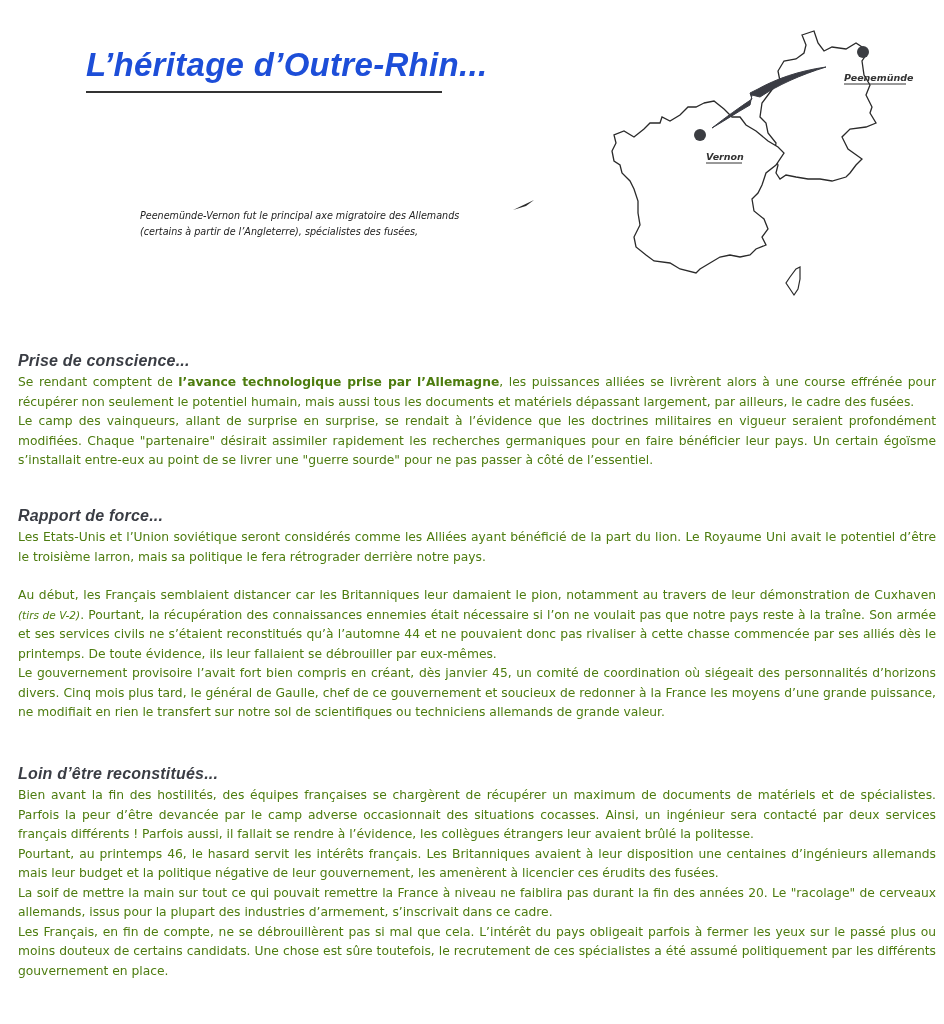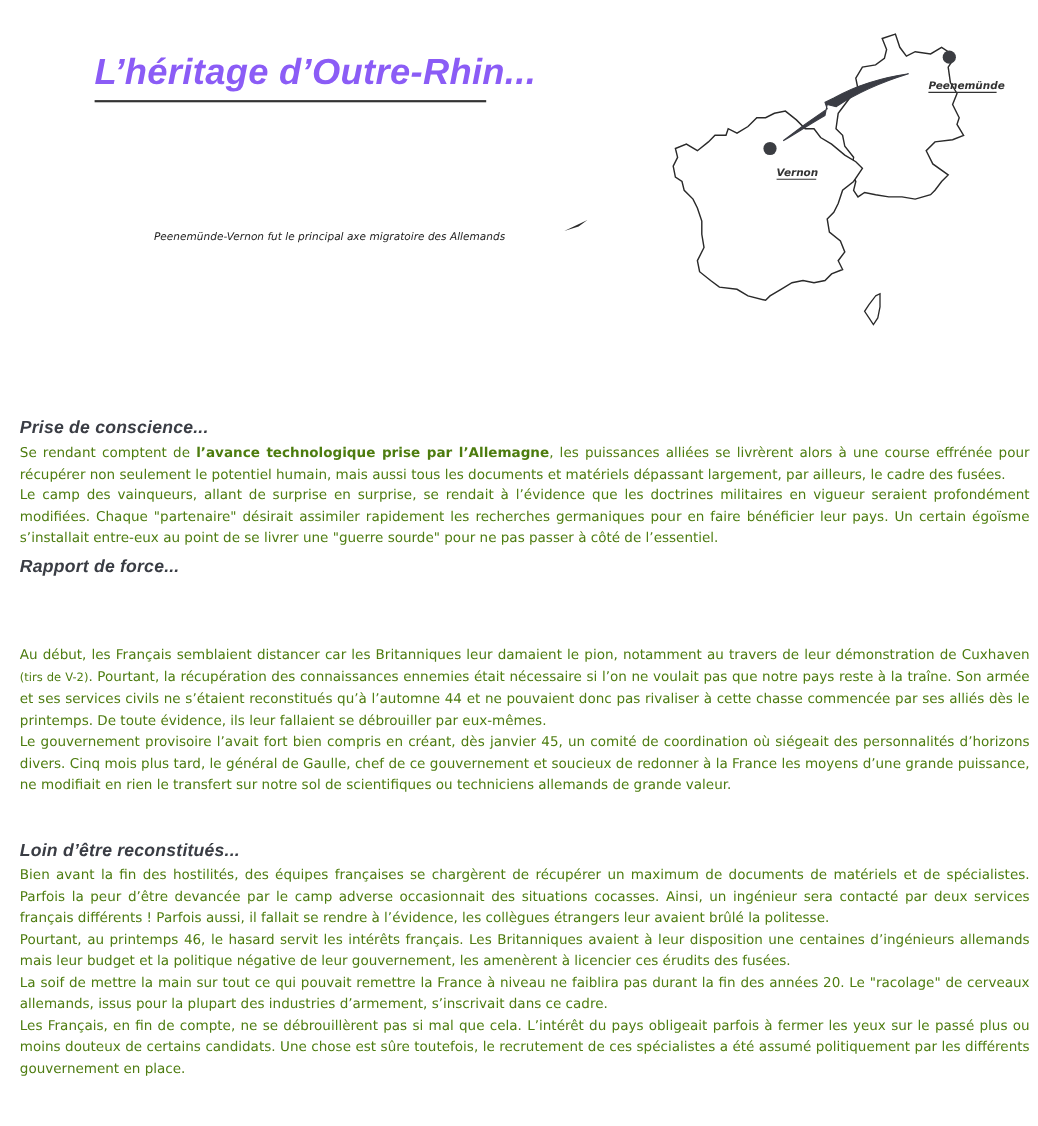--- a/index.html
+++ b/index.html
@@ -4,21 +4,21 @@
 <style>
   html, body { margin: 0; padding: 0; }
   body {
     width: 944px; height: 1024px; background: #ffffff; overflow: hidden;
     position: relative; color: #1c1c1c;
     font-family: "DejaVu Sans", sans-serif;
   }
   .title {
     position: absolute; left: 86px; top: 46px;
     font-family: "Liberation Sans", sans-serif; font-weight: bold; font-style: italic;
-    font-size: 33px; letter-spacing: 0.3px; color: #8b5cf6; text-align: center;
+    font-size: 33px; letter-spacing: 0.3px; color: #1d4ed8; text-align: center;
   }
   .title-rule {
     position: absolute; left: 86px; top: 91px; width: 356px; height: 2px; background: #333;
   }
   .caption {
     position: absolute; left: 140px; top: 208px; width: 380px;
     text-align: left; font-style: italic; font-size: 9.6px; line-height: 16px; color: #222;
     font-family: "DejaVu Sans", sans-serif;
   }
   .caption-arrow { position: absolute; left: 512px; top: 198px; }
@@ -26,30 +26,31 @@
   .section { position: absolute; left: 18px; width: 918px; }
   .sec-heading {
     font-family: "Liberation Sans", sans-serif; font-weight: bold; font-style: italic;
     font-size: 16px; color: #3a3d44; margin: 0 0 3px 0; letter-spacing: 0.2px;
   }
   .sec-body {
     font-size: 12.3px; line-height: 19.5px; text-align: justify; margin: 0; color: #4d7c0f;
   }
   .sec-body p { margin: 0; }
   .b { font-weight: bold; }
-  .small-i { font-size: 10.5px; }
+  .small-i { font-style: italic; font-size: 10.5px; }
 </style>
 </head>
 <body>
 
 <div class="title">L’héritage d’Outre-Rhin...</div>
 <div class="title-rule"></div>
 
 <div class="caption">
   <div>Peenemünde-Vernon fut le principal axe migratoire des Allemands</div>
+  <div>(certains à partir de l’Angleterre), spécialistes des fusées,</div>
 </div>
 <svg class="caption-arrow" width="24" height="14" viewBox="0 0 24 14">
   <path d="M1 12 L22 2 L14 8 Z" fill="#2a2a2a"></path>
 </svg>
 
 <svg class="map" width="330" height="290" viewBox="0 0 330 290">
 
   <path d="M202 10 L214 6 L218 18 L224 26 L232 22 L246 24 L256 18 L262 22 L266 30 L262 36 L264 50 L270 60 L266 70 L272 82 L270 88 L276 98 L266 102 L250 104 L242 112 L248 124 L262 134 L256 140 L250 148 L246 152 L232 156 L220 154 L208 154 L196 152 L186 150 L180 154 L176 148 L178 140 L174 130 L176 118 L168 108 L166 98 L160 92 L162 78 L168 70 L174 62 L180 56 L178 46 L184 36 L196 34 L204 28 L206 20 Z" fill="#fff" stroke="#2a2a2a" stroke-width="1.3"></path>
 
   <path d="M104 78 L114 76 L124 84 L132 92 L140 92 L146 100 L156 106 L168 116 L178 122 L184 128 L176 140 L166 148 L162 160 L158 168 L152 174 L154 186 L164 194 L168 204 L162 212 L166 220 L156 224 L150 230 L140 232 L130 230 L120 232 L110 238 L100 244 L96 248 L80 244 L70 238 L54 236 L46 230 L36 222 L34 212 L40 200 L38 188 L38 176 L34 164 L30 156 L22 148 L20 140 L14 136 L12 126 L16 118 L14 110 L24 106 L34 112 L44 104 L50 98 L60 98 L62 92 L70 96 L80 90 L88 82 L96 82 Z" fill="#fff" stroke="#2a2a2a" stroke-width="1.3"></path>
@@ -60,30 +61,33 @@
 
   <circle cx="263" cy="27" r="6" fill="#3b3d42"></circle>
   <circle cx="100" cy="110" r="6" fill="#3b3d42"></circle>
 
   <text x="244" y="56" font-family="DejaVu Sans, sans-serif" font-size="9.5" font-style="italic" font-weight="bold" fill="#333">Peenemünde</text>
   <line x1="244" y1="59" x2="306" y2="59" stroke="#333" stroke-width="1"></line>
   <text x="106" y="135" font-family="DejaVu Sans, sans-serif" font-size="9.5" font-style="italic" font-weight="bold" fill="#333">Vernon</text>
   <line x1="106" y1="138" x2="142" y2="138" stroke="#333" stroke-width="1"></line>
 </svg>
 
-<div class="section" style="top:381px;">
+<div class="section" style="top:352px;">
   <h2 class="sec-heading">Prise de conscience...</h2>
   <div class="sec-body">
     <p><span>Se rendant comptent de </span><span class="b">l’avance technologique prise par l’Allemagne</span><span>, les puissances alliées se livrèrent alors à une course effrénée pour récupérer non seulement le potentiel humain, mais aussi tous les documents et matériels dépassant largement, par ailleurs, le cadre des fusées.</span></p>
     <p>Le camp des vainqueurs, allant de surprise en surprise, se rendait à l’évidence que les doctrines militaires en vigueur seraient profondément modifiées. Chaque "partenaire" désirait assimiler rapidement les recherches germaniques pour en faire bénéficier leur pays. Un certain égoïsme s’installait entre-eux au point de se livrer une "guerre sourde" pour ne pas passer à côté de l’essentiel.</p>
   </div>
 </div>
 
 <div class="section" style="top:507px;">
   <h2 class="sec-heading">Rapport de force...</h2>
+  <div class="sec-body">
+    <p>Les Etats-Unis et l’Union soviétique seront considérés comme les Alliées ayant bénéficié de la part du lion. Le Royaume Uni avait le potentiel d’être le troisième larron, mais sa politique le fera rétrograder derrière notre pays.</p>
+  </div>
 </div>
 
 <div class="section" style="top:586px;">
   <div class="sec-body">
     <p><span>Au début, les Français semblaient distancer car les Britanniques leur damaient le pion, notamment au travers de leur démonstration de Cuxhaven </span><span class="small-i">(tirs de V-2)</span><span>. Pourtant, la récupération des connaissances ennemies était nécessaire si l’on ne voulait pas que notre pays reste à la traîne. Son armée et ses services civils ne s’étaient reconstitués qu’à l’automne 44 et ne pouvaient donc pas rivaliser à cette chasse commencée par ses alliés dès le printemps. De toute évidence, ils leur fallaient se débrouiller par eux-mêmes.</span></p>
     <p>Le gouvernement provisoire l’avait fort bien compris en créant, dès janvier 45, un comité de coordination où siégeait des personnalités d’horizons divers. Cinq mois plus tard, le général de Gaulle, chef de ce gouvernement et soucieux de redonner à la France les moyens d’une grande puissance, ne modifiait en rien le transfert sur notre sol de scientifiques ou techniciens allemands de grande valeur.</p>
   </div>
 </div>
 
 <div class="section" style="top:765px;">

